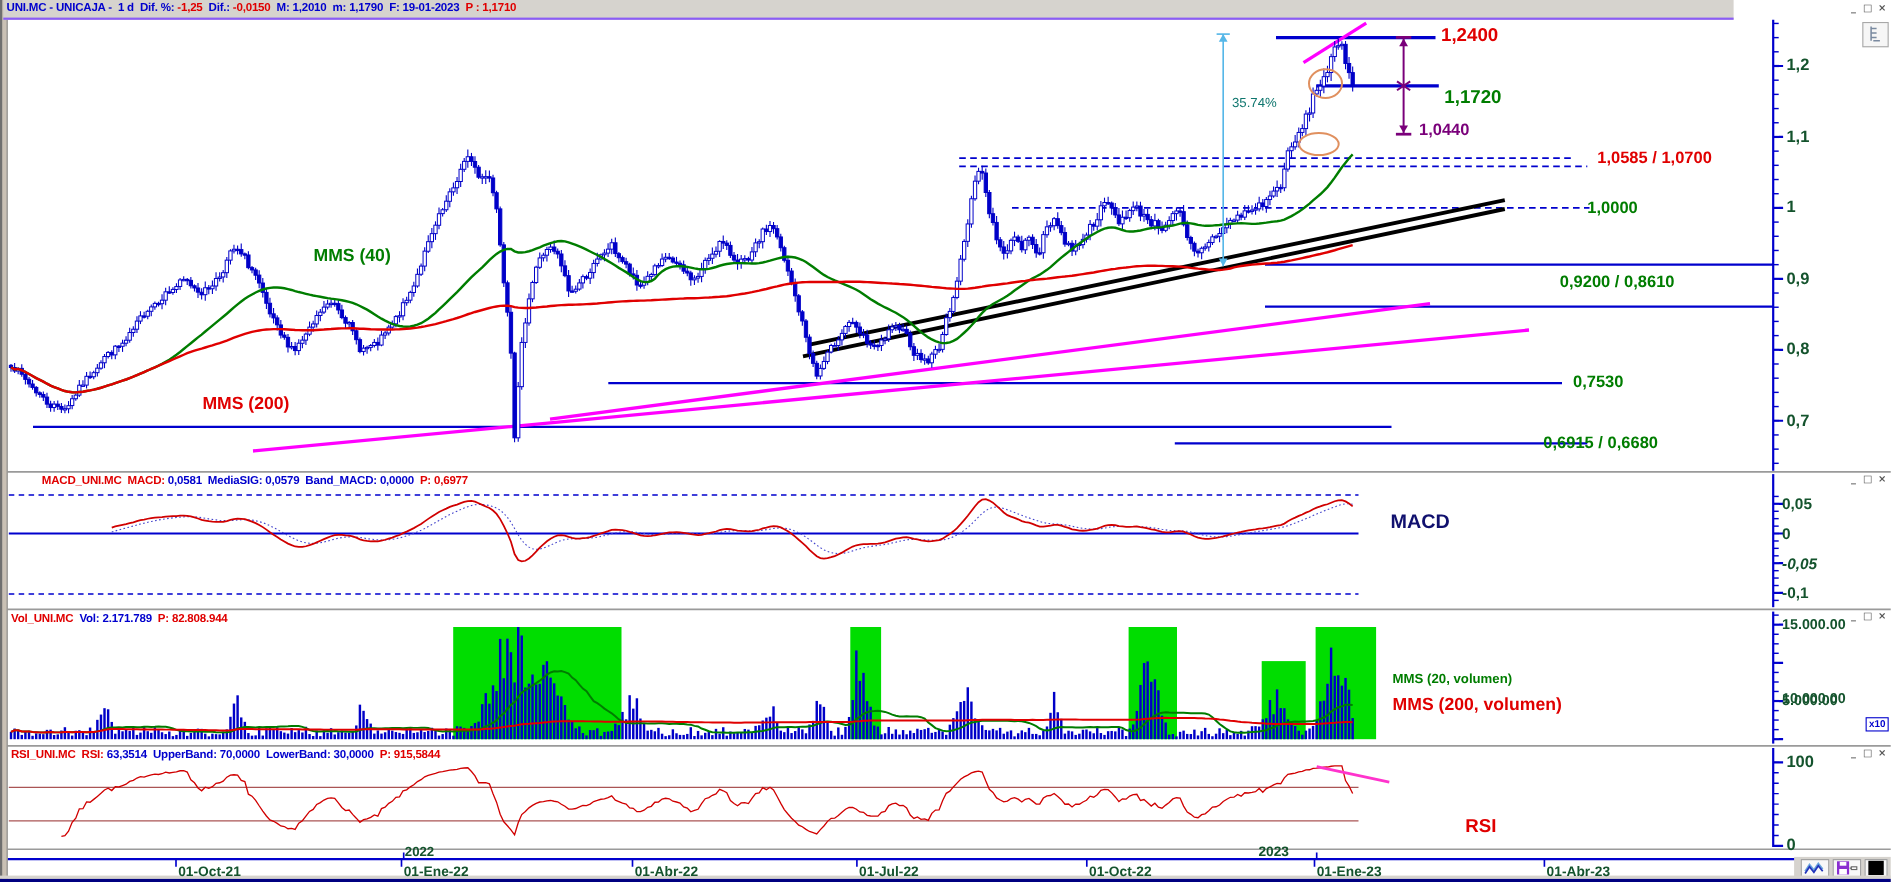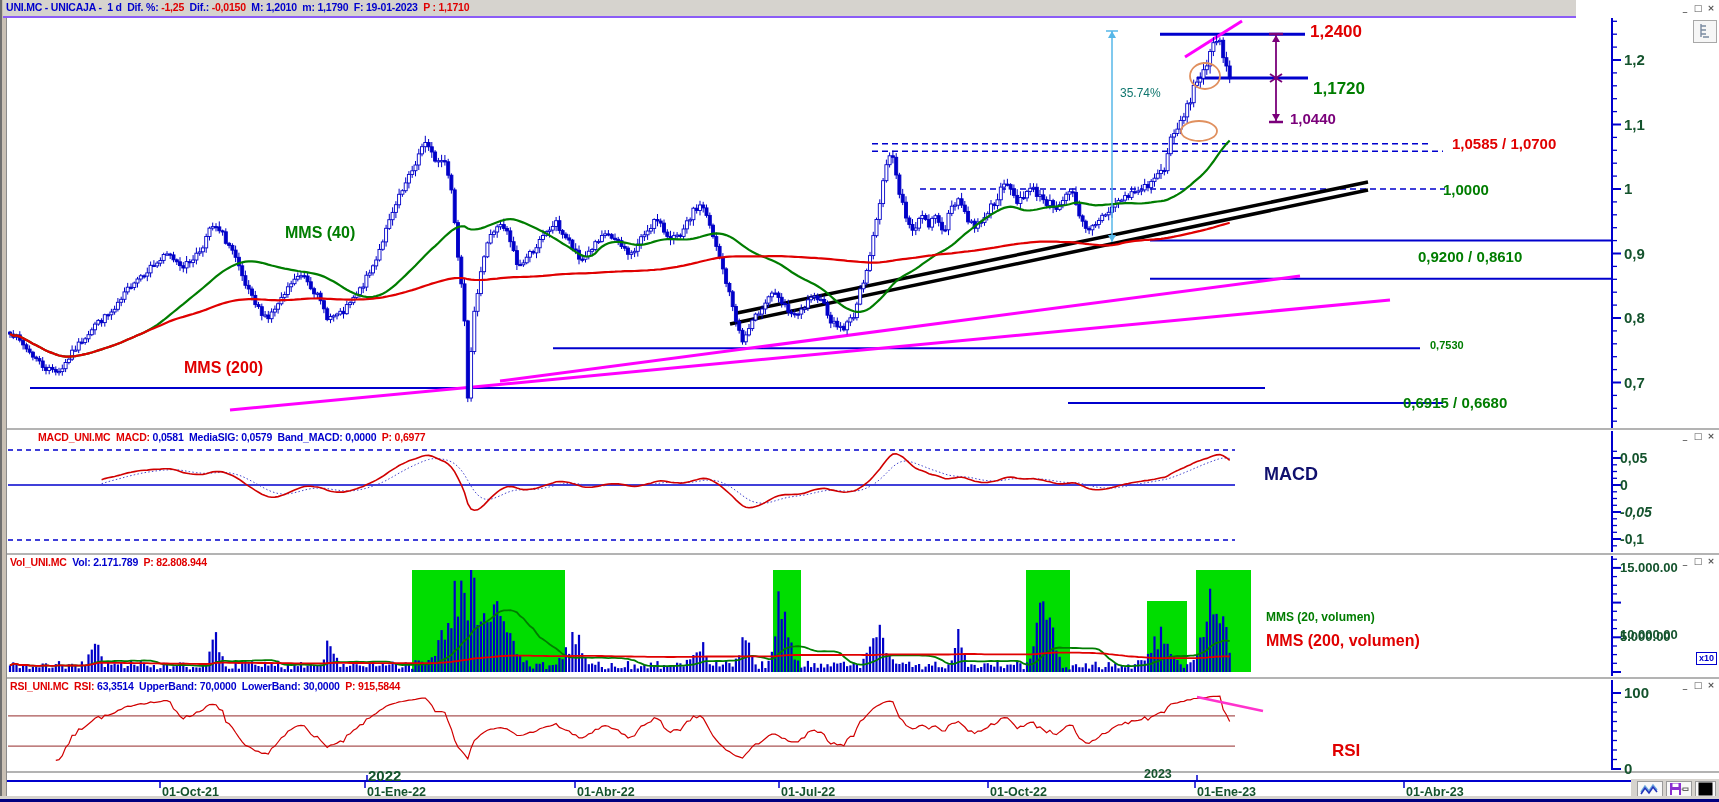--- a/index.html
+++ b/index.html
@@ -1300,21 +1300,21 @@
   <div class="hdr" style="left:10px;top:431px;padding-left:28px;"><span class="red">MACD_UNI.MC  MACD: </span><span class="blu">0,0581  MediaSIG: 0,0579  Band_MACD: 0,0000  </span><span class="red">P: 0,6977</span></div>
   <div class="hdr" style="left:10px;top:556px;"><span class="red">Vol_UNI.MC  </span><span class="blu">Vol: 2.171.789  </span><span class="red">P: 82.808.944</span></div>
   <div class="hdr" style="left:10px;top:680px;"><span class="red">RSI_UNI.MC  RSI: </span><span class="blu">63,3514  UpperBand: 70,0000  LowerBand: 30,0000  </span><span class="red">P: 915,5844</span></div>
 
   <div class="lbl red" style="left:1310px;top:22px;font-size:17px;">1,2400</div>
   <div class="lbl grn" style="left:1313px;top:67px;font-size:17px;margin-top:12px;">1,1720</div>
   <div class="lbl" style="left:1290px;top:110px;font-size:15px;color:#7a007a;">1,0440</div>
   <div class="lbl red" style="left:1452px;top:135px;font-size:15px;text-align:center;">1,0585 / 1,0700</div>
   <div class="lbl grn" style="left:1443px;top:181px;font-size:15px;">1,0000</div>
   <div class="lbl grn" style="left:1418px;top:248px;font-size:15px;">0,9200 / 0,8610</div>
-  <div class="lbl grn" style="left:1430px;top:339px;font-size:11px;">0,7530</div>
+  <div class="lbl grn" style="left:1430px;top:339px;font-size:15px;">0,7530</div>
   <div class="lbl grn" style="left:1403px;top:394px;font-size:15px;">0,6915 / 0,6680</div>
 
   <div class="lbl grn" style="left:262px;top:224px;font-size:16px;margin-left:23px;">MMS (40)</div>
   <div class="lbl red" style="left:184px;top:359px;font-size:16px;">MMS (200)</div>
   <div class="lbl" style="left:1264px;top:464px;font-size:18px;color:#10106e;">MACD</div>
   <div class="lbl grn" style="left:1266px;top:610px;font-size:12px;">MMS (20, volumen)</div>
   <div class="lbl red" style="left:1266px;top:632px;font-size:16px;">MMS (200, volumen)</div>
   <div class="lbl red" style="left:1332px;top:741px;font-size:17px;">RSI</div>
   <div class="lbl" style="left:1120px;top:86px;font-size:12px;font-weight:normal;color:#0f766e;">35.74%</div>
 
@@ -1389,16 +1389,16 @@
       <div class="gen-lbl" style="left: 1620px; top: 629.3px; font-size: 13px;">5.000.00</div>
       <div class="gen-lbl" style="left: 1624px; top: 684px; font-size: 15px;">100</div>
       <div class="gen-lbl" style="left: 1624px; top: 760px; font-size: 15px;">0</div>
       <div class="gen-lbl" style="left: 162px; top: 785px; font-size: 12.5px; text-align: right;">01-Oct-21</div>
       <div class="gen-lbl" style="left: 367px; top: 785px; font-size: 12.5px;">01-Ene-22</div>
       <div class="gen-lbl" style="left: 577px; top: 785px; font-size: 12.5px;">01-Abr-22</div>
       <div class="gen-lbl" style="left: 781px; top: 785px; font-size: 12.5px;">01-Jul-22</div>
       <div class="gen-lbl" style="left: 990px; top: 785px; font-size: 12.5px;">01-Oct-22</div>
       <div class="gen-lbl" style="left: 1197px; top: 785px; font-size: 12.5px;">01-Ene-23</div>
       <div class="gen-lbl" style="left: 1406px; top: 785px; font-size: 12.5px;">01-Abr-23</div>
-      <div class="gen-lbl" style="left: 368px; top: 767px; font-size: 15px;">2022</div>
+      <div class="gen-lbl" style="left: 368px; top: 767px; font-size: 12px;">2022</div>
       <div class="gen-lbl" style="left: 1144px; top: 767px; font-size: 12.5px;">2023</div>
     </div>
 </div>
 
 </body></html>

